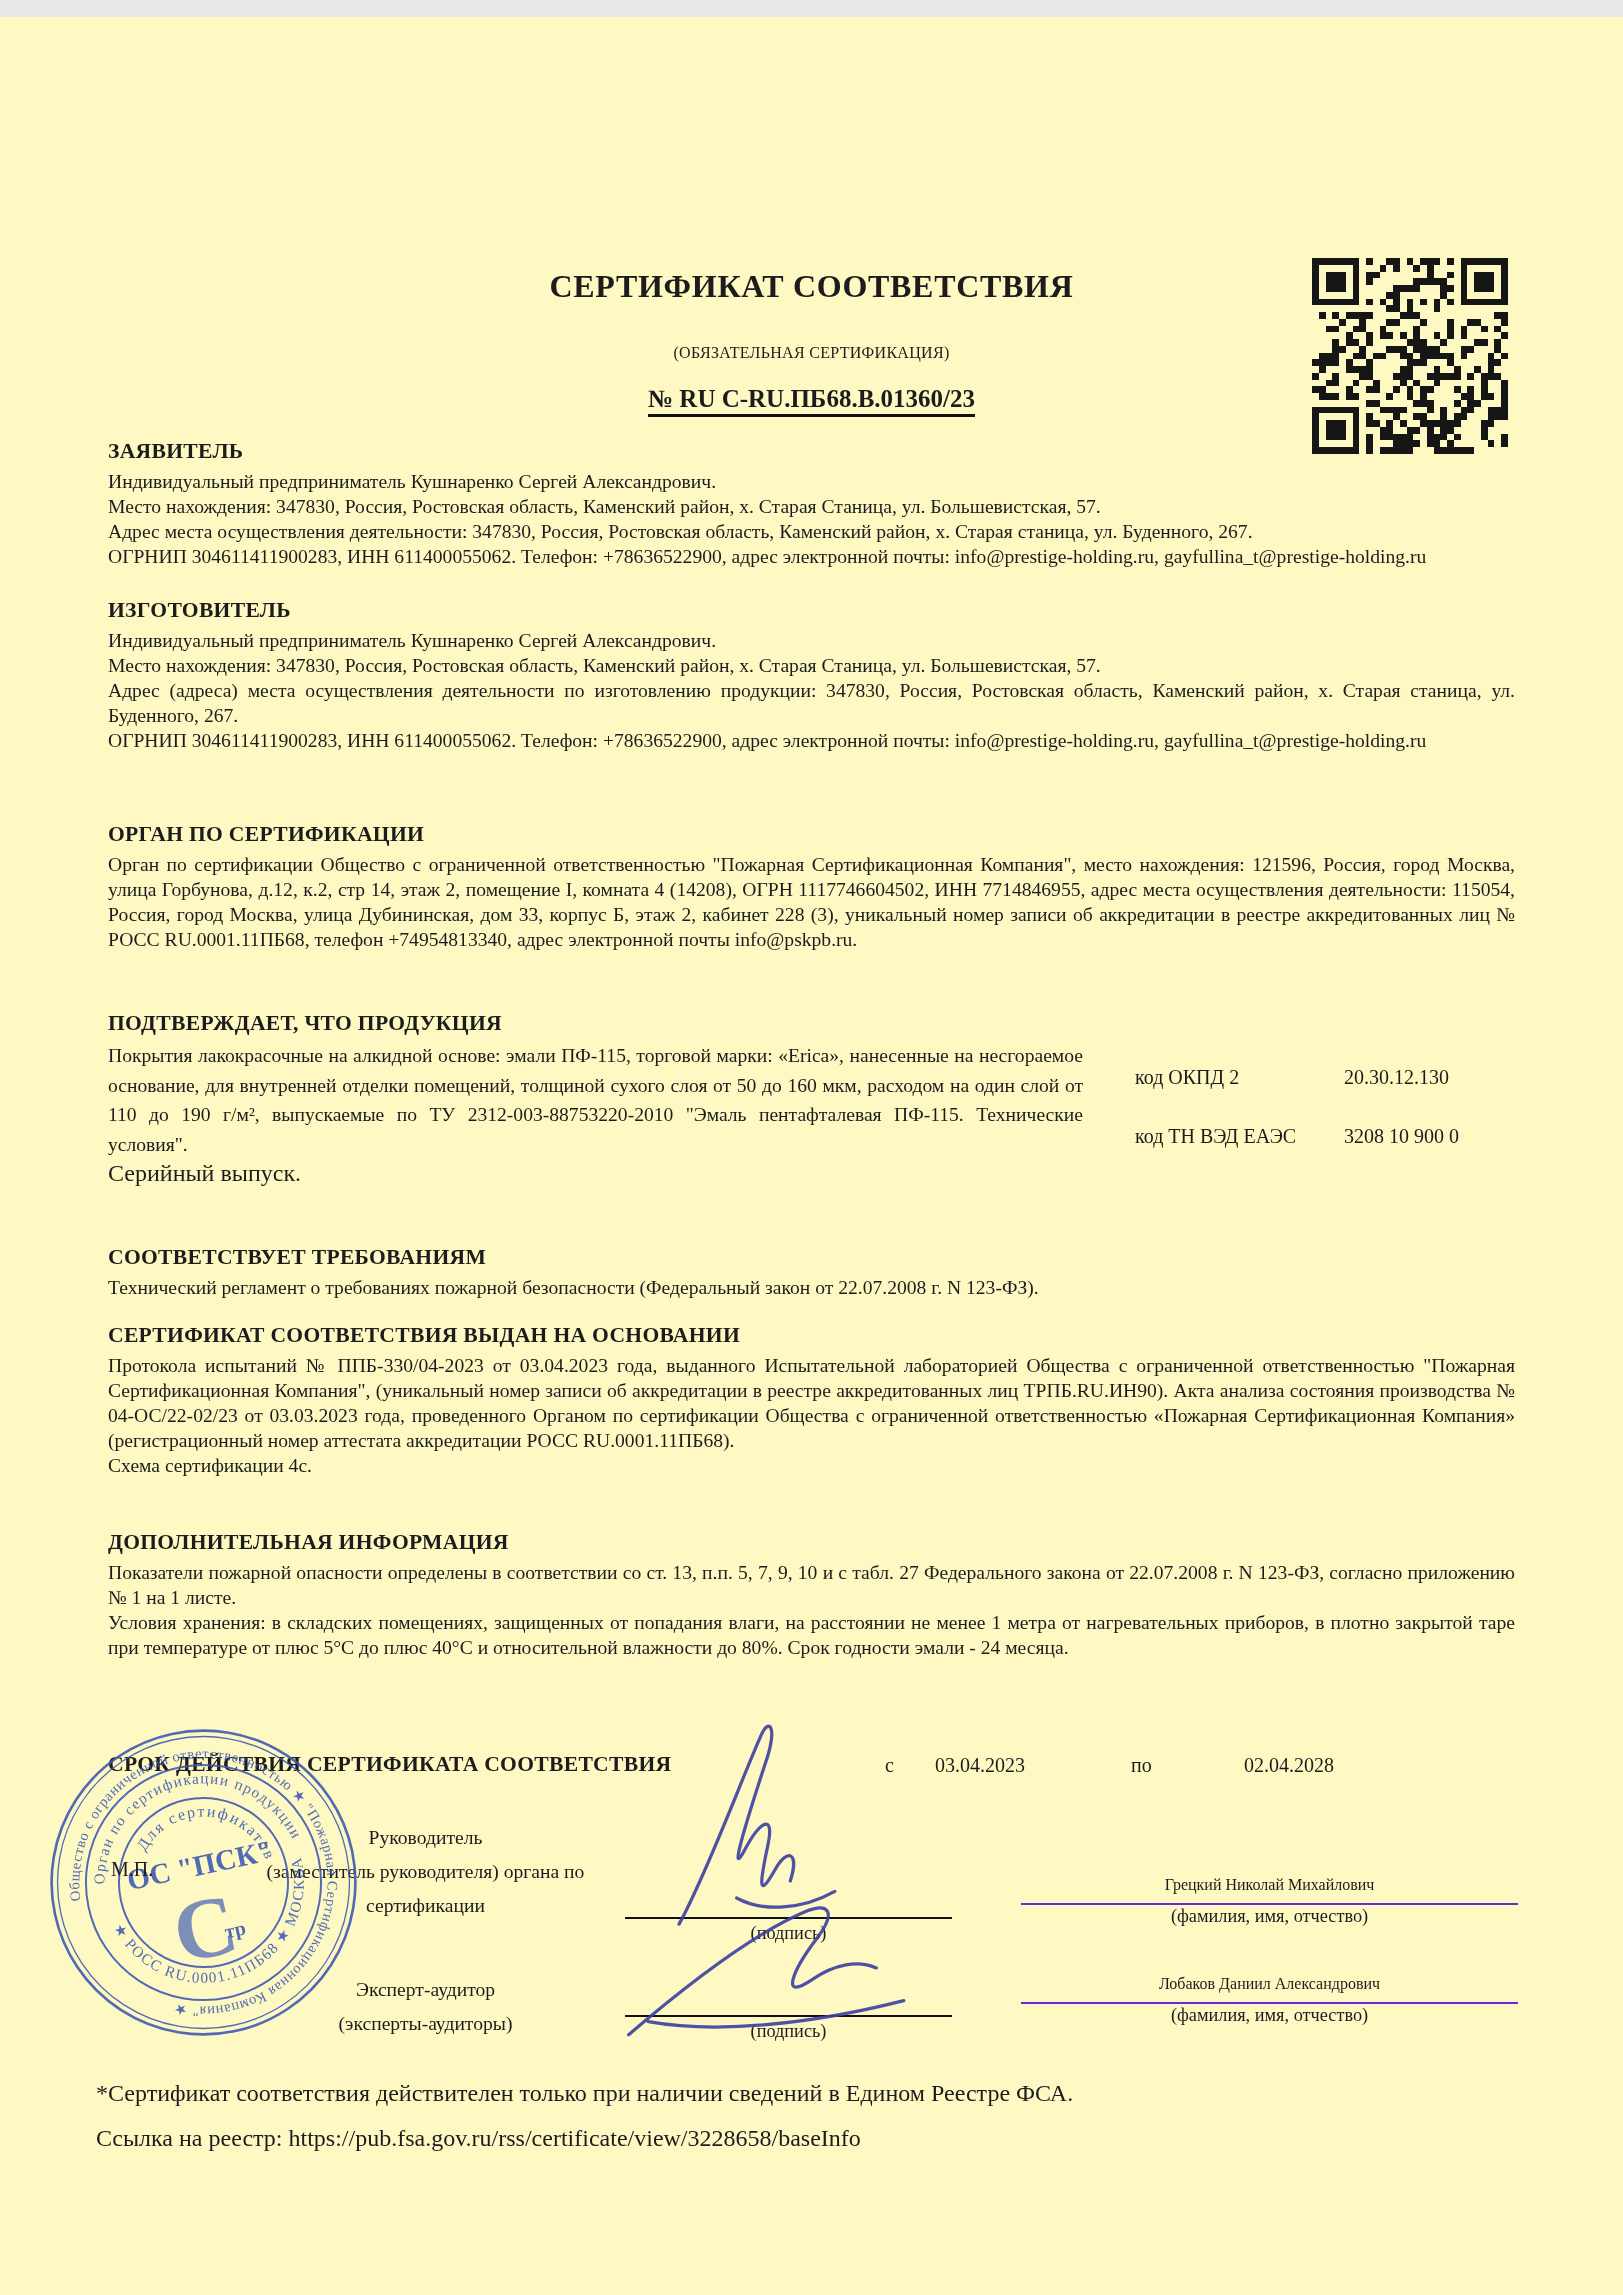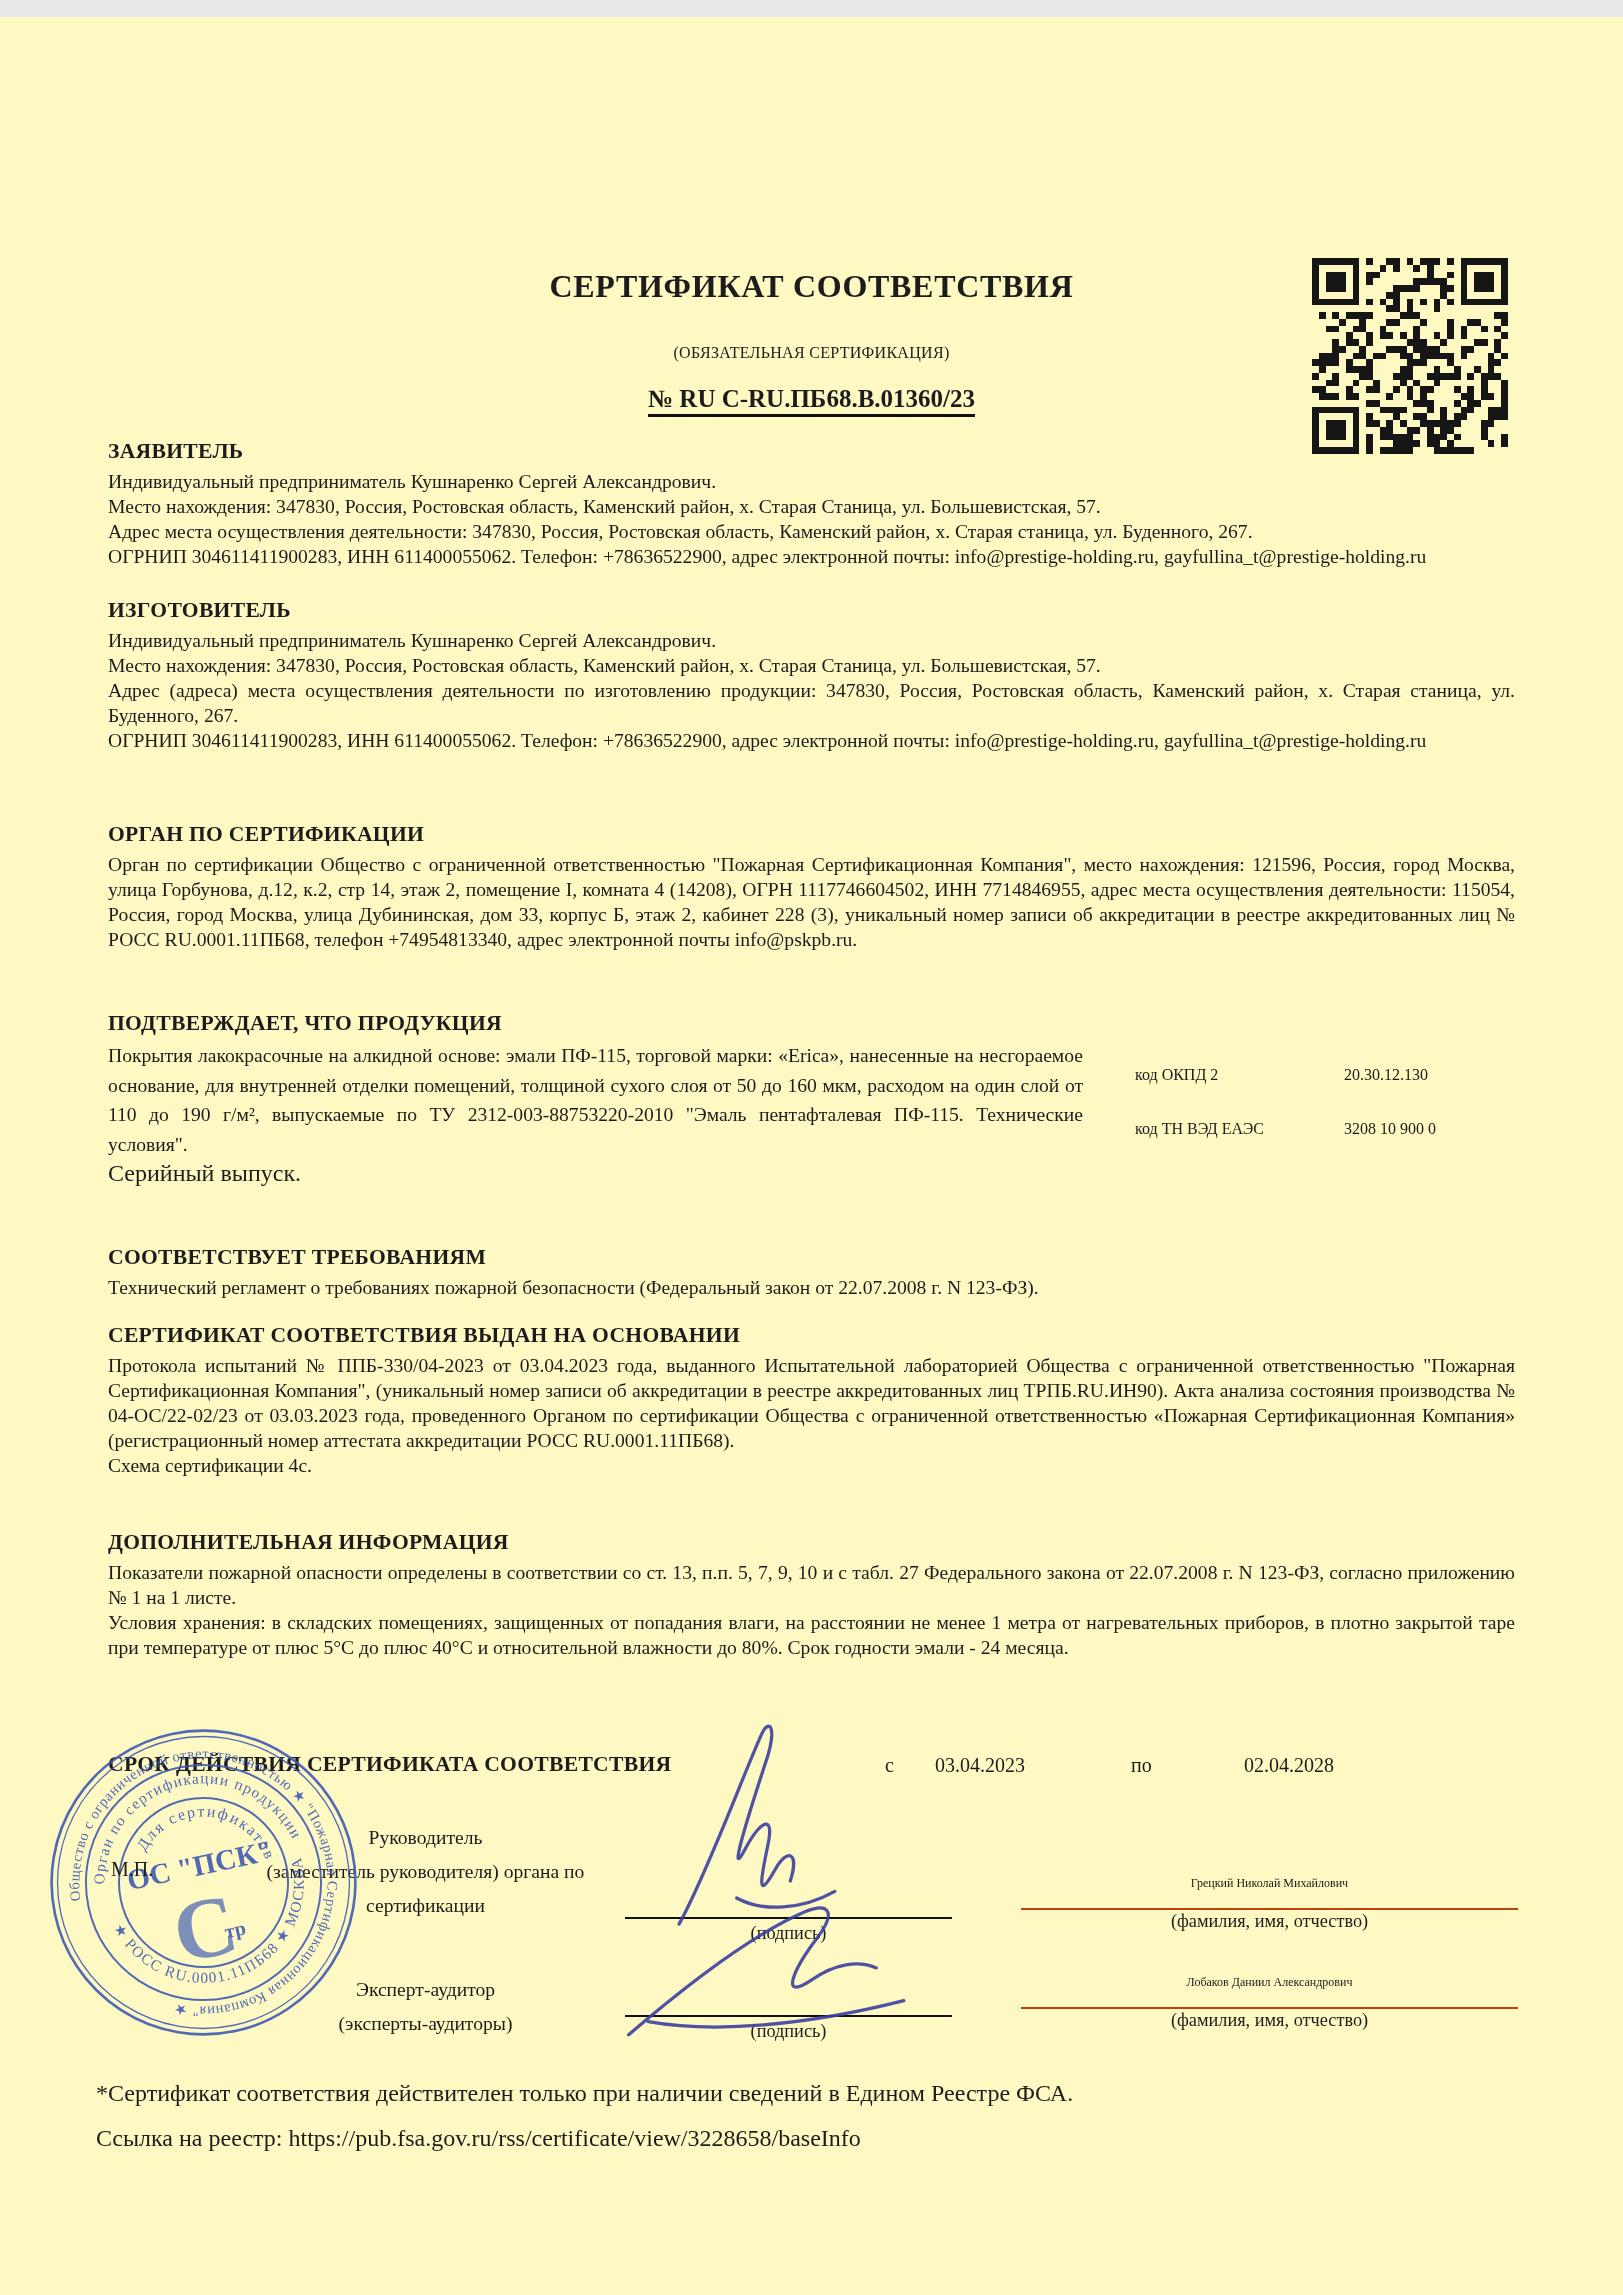--- a/index.html
+++ b/index.html
@@ -19,21 +19,21 @@
   
   .sec{position:absolute;left:108px;width:1407px;}
   .sec h2{font-size:21.6px;font-weight:bold;margin:0 0 5.2px 0;letter-spacing:0.3px;}
   .body-text{font-size:19.6px;line-height:25px;text-align:justify;}
   .item{font-size:19.6px;line-height:25px;text-align:justify;}
 
   
   .product-flex{display:flex;align-items:flex-start;}
   .product-left{width:975px;font-size:19.6px;line-height:29.5px;text-align:justify;}
   .product-serial{font-size:24px;line-height:29.5px;}
-  .codes{margin-left:52px;width:380px;font-size:16px;}
+  .codes{margin-left:52px;width:380px;font-size:20px;}
   .code-row{display:flex;}
   .code-row.first{margin-top:25px;}
   .code-row.second{margin-top:36px;}
   .code-label{width:209px;}
   .code-value{white-space:nowrap;}
 
   
   .validity-heading{position:absolute;left:108px;top:1735px;font-size:21.6px;font-weight:bold;letter-spacing:0.3px;z-index:2;}
   .v-item{position:absolute;top:1737px;font-size:20px;z-index:2;}
   .v-from-label{left:885px;}
@@ -47,21 +47,21 @@
         white-space:pre-line;z-index:2;}
   .role.r1{top:1804px;}
   .role.r2{top:1956px;}
   .sig-block{position:absolute;left:625px;width:327px;border-top:2px solid #111;
              text-align:center;font-size:18.3px;padding-top:3.9px;z-index:2;}
   .sig-block.s1{top:1900px;}
   .sig-block.s2{top:1998px;}
   .name-block{position:absolute;left:1021px;width:497px;text-align:center;z-index:2;}
   .name-block.n1{top:1859px;}
   .name-block.n2{top:1958px;}
-  .name-line{font-size:12px;border-bottom:2px solid #c2410c;padding-bottom:17px;}
+  .name-line{font-size:16px;border-bottom:2px solid #6d28d9;padding-bottom:9px;}
   .name-caption{font-size:18.3px;padding-top:1px;}
 
   
   .stamp{position:absolute;left:45px;top:1707px;width:317px;height:317px;z-index:5;
          transform:rotate(-12deg);opacity:.88;pointer-events:none;}
   .stamp svg{width:100%;height:100%;}
   .stamp text{fill:#3b57b5;}
   .stamp circle{stroke:#3b57b5;fill:none;}
 
   

